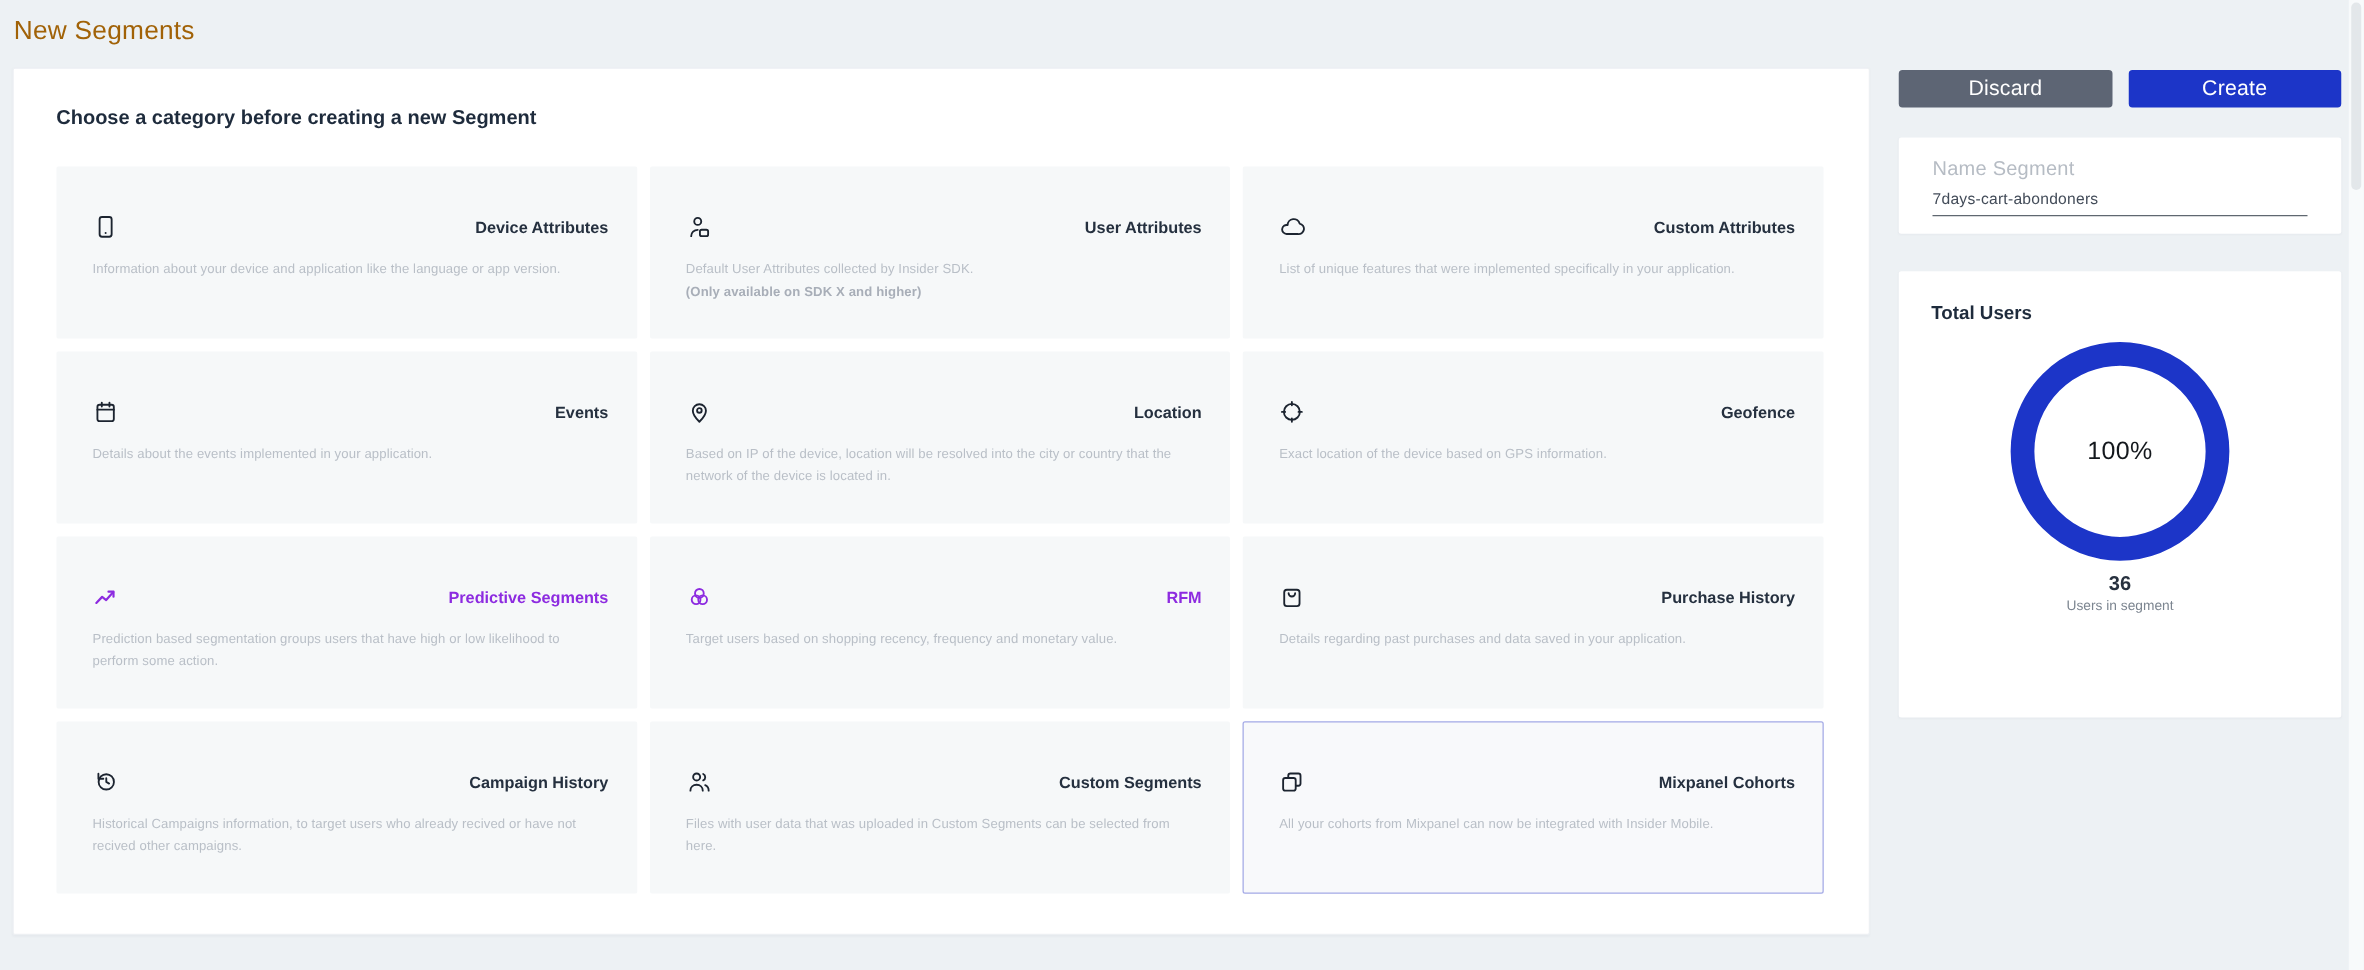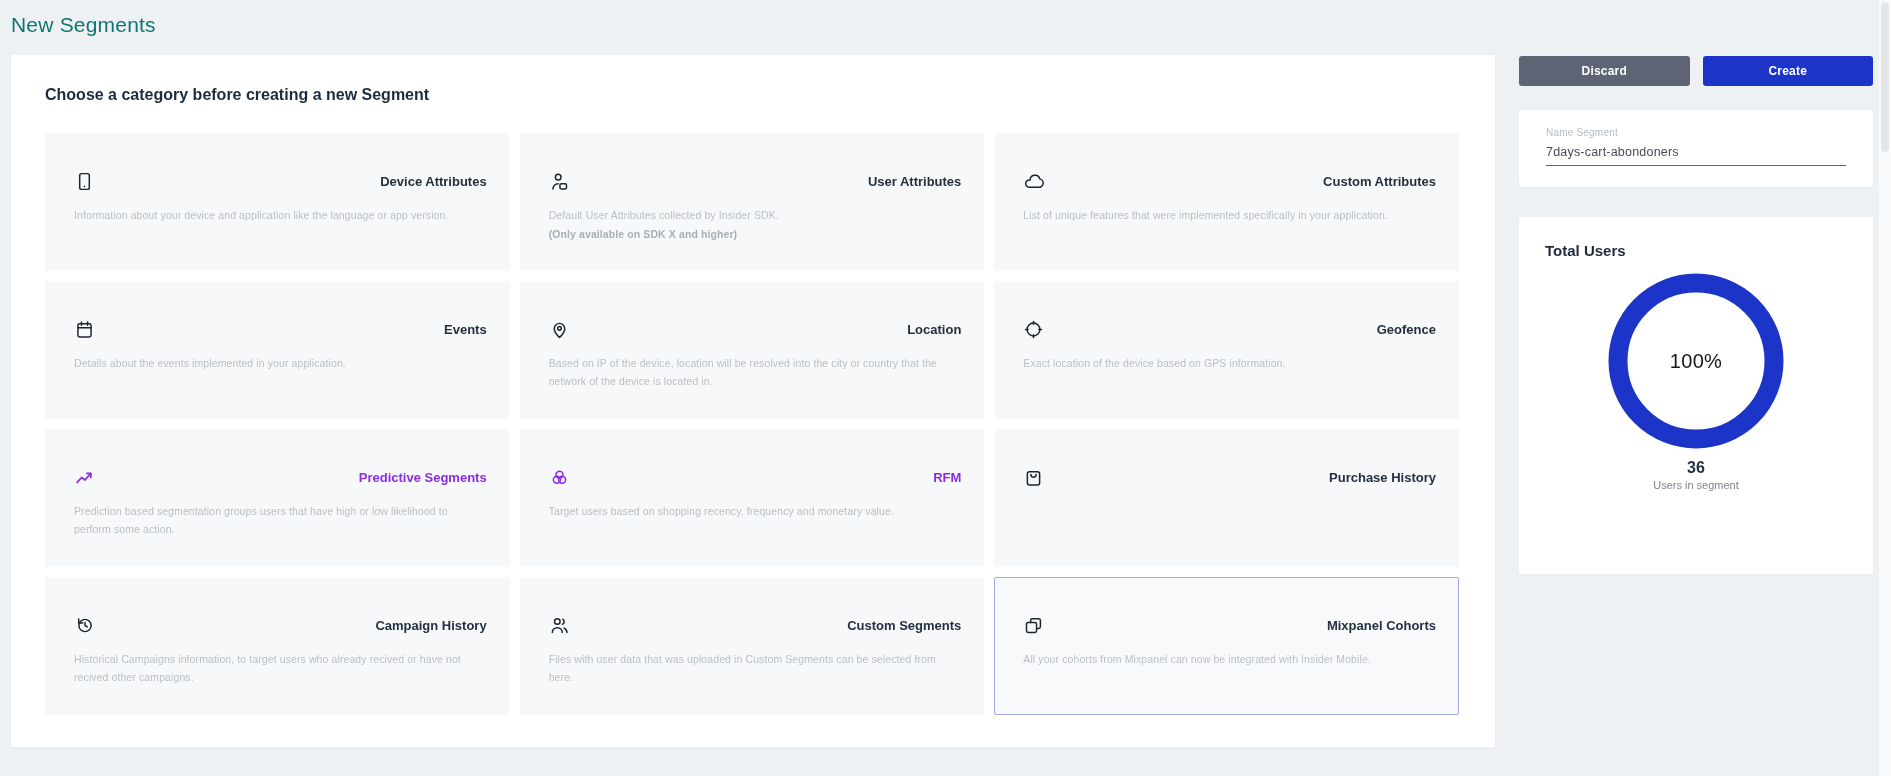--- a/index.html
+++ b/index.html
@@ -1,41 +1,41 @@
 <!DOCTYPE html>
 <html><head>
 <meta charset="utf-8">
 <style>
   * { margin:0; padding:0; box-sizing:border-box; }
   html,body { width:1891px; height:776px; background:#edf1f4; font-family:"Liberation Sans", sans-serif; overflow:hidden; }
 
-  .page-title { position:absolute; left:11px; top:13px; font-size:21px; font-weight:500; color:#0f766e; letter-spacing:.2px; }
+  .page-title { position:absolute; left:11px; top:13px; font-size:21px; font-weight:500; color:#a16207; letter-spacing:.2px; }
 
   .main-panel { position:absolute; left:10px; top:54px; width:1486px; height:694px; background:#ffffff; border:1px solid #edf0f3; border-radius:2px; box-shadow:0 1px 2px rgba(20,30,50,.03); }
   .panel-subtitle { margin:31px 34px 0 34px; font-size:16px; font-weight:700; color:#1e2b3c; }
 
   .card-grid { margin:29px 36px 0 34px; display:grid; grid-template-columns:repeat(3,1fr); grid-template-rows:repeat(4,138px); gap:10px; }
   .card { background:#f6f8f9; border:1px solid transparent; border-radius:2px; padding:37px 22px 0 28px; cursor:pointer; }
   .card.selected { border:1px solid #a3a9e6; background:#f8f9fb; }
   .card-head { display:flex; align-items:center; gap:11px; color:#1c2430;justify-content:space-between; }
   .card-head .icon { width:21px; height:21px; flex:0 0 auto; display:inline-flex; }
   .card-head .icon svg { width:21px; height:21px; }
   .card-title { font-size:13px; font-weight:700; color:#25303f; }
   .card.accent .card-title, .card.accent .card-head { color:#8d2be0; }
   .card-desc { margin-top:14px; font-size:10.5px; line-height:1.72; color:#b9bfc7; letter-spacing:.1px; }
   .card-desc.bold { margin-top:1px; font-weight:700; color:#a8aeb8; }
 
   .sidebar { position:absolute; left:1519px; top:56px; width:354px; }
   .btn-row { display:flex; gap:13px; }
-  .btn { flex:1; height:30px; border:none; border-radius:3px; color:#fff; font-family:"Liberation Sans",sans-serif; font-size:12px; font-weight:700; letter-spacing:.2px; cursor:pointer; }
+  .btn { flex:1; height:30px; border:none; border-radius:3px; color:#fff; font-family:"Liberation Sans",sans-serif; font-size:17px; font-weight:400; letter-spacing:.2px; cursor:pointer; }
   .btn-discard { background:#5d6574; }
   .btn-create { background:#1c35c8; }
 
   .name-card { margin-top:24px; background:#fff; border-radius:2px; padding:17px 27px 0 27px; height:77px; box-shadow:0 1px 2px rgba(20,30,50,.03); }
-  .name-label { font-size:10px; color:#b6bcc4; letter-spacing:.2px; }
+  .name-label { font-size:16px; color:#b6bcc4; letter-spacing:.2px; }
   .name-input { display:block; width:100%; margin-top:7px; border:none; border-bottom:1px solid #5f6770; background:transparent; font-family:"Liberation Sans",sans-serif; font-size:12.5px; color:#434c59; padding:0 0 6px 0; outline:none; letter-spacing:.2px; }
 
   .users-card { margin-top:30px; background:#fff; border-radius:2px; height:357px; padding:25px 26px 0 26px; box-shadow:0 1px 2px rgba(20,30,50,.03); }
   .users-title { font-size:15px; font-weight:700; color:#1e2b3c; }
   .donut-wrap { position:relative; width:178px; height:178px; margin:13px auto 0 auto; }
   .donut-pct { position:absolute; inset:0; display:flex; align-items:center; justify-content:center; font-size:20px; font-weight:500; color:#14181d; letter-spacing:.3px; }
   .users-count { margin-top:9px; text-align:center; font-size:16px; font-weight:700; color:#27313f; }
   .users-caption { margin-top:2px; text-align:center; font-size:11px; color:#7c8590; }
 
   .scroll-track { position:absolute; right:0; top:0; width:12px; height:776px; background:#f8fafb; }
@@ -160,20 +160,21 @@
     <div class="card">
       <div class="card-head">
         <span class="icon">
           <svg viewBox="0 0 24 24" fill="none" stroke="currentColor" stroke-width="1.7" stroke-linecap="round" stroke-linejoin="round">
               <rect x="5" y="5.5" width="14" height="15" rx="2.4"></rect>
               <path d="M9 8.7a3 3 0 0 0 6 0"></path>
             </svg>
         </span>
         <span class="card-title">Purchase History</span>
       </div>
+      <p class="card-desc">Details regarding past purchases and data saved in your application.</p>
     </div>
 
     <div class="card">
       <div class="card-head">
         <span class="icon">
           <svg viewBox="0 0 24 24" fill="none" stroke="currentColor" stroke-width="1.7" stroke-linecap="round" stroke-linejoin="round">
               <circle cx="12.6" cy="12" r="7"></circle>
               <path d="M12.6 8.6V12l2.6 1.6"></path>
               <path d="M5.4 4.6v4.5h4.5"></path>
             </svg>

